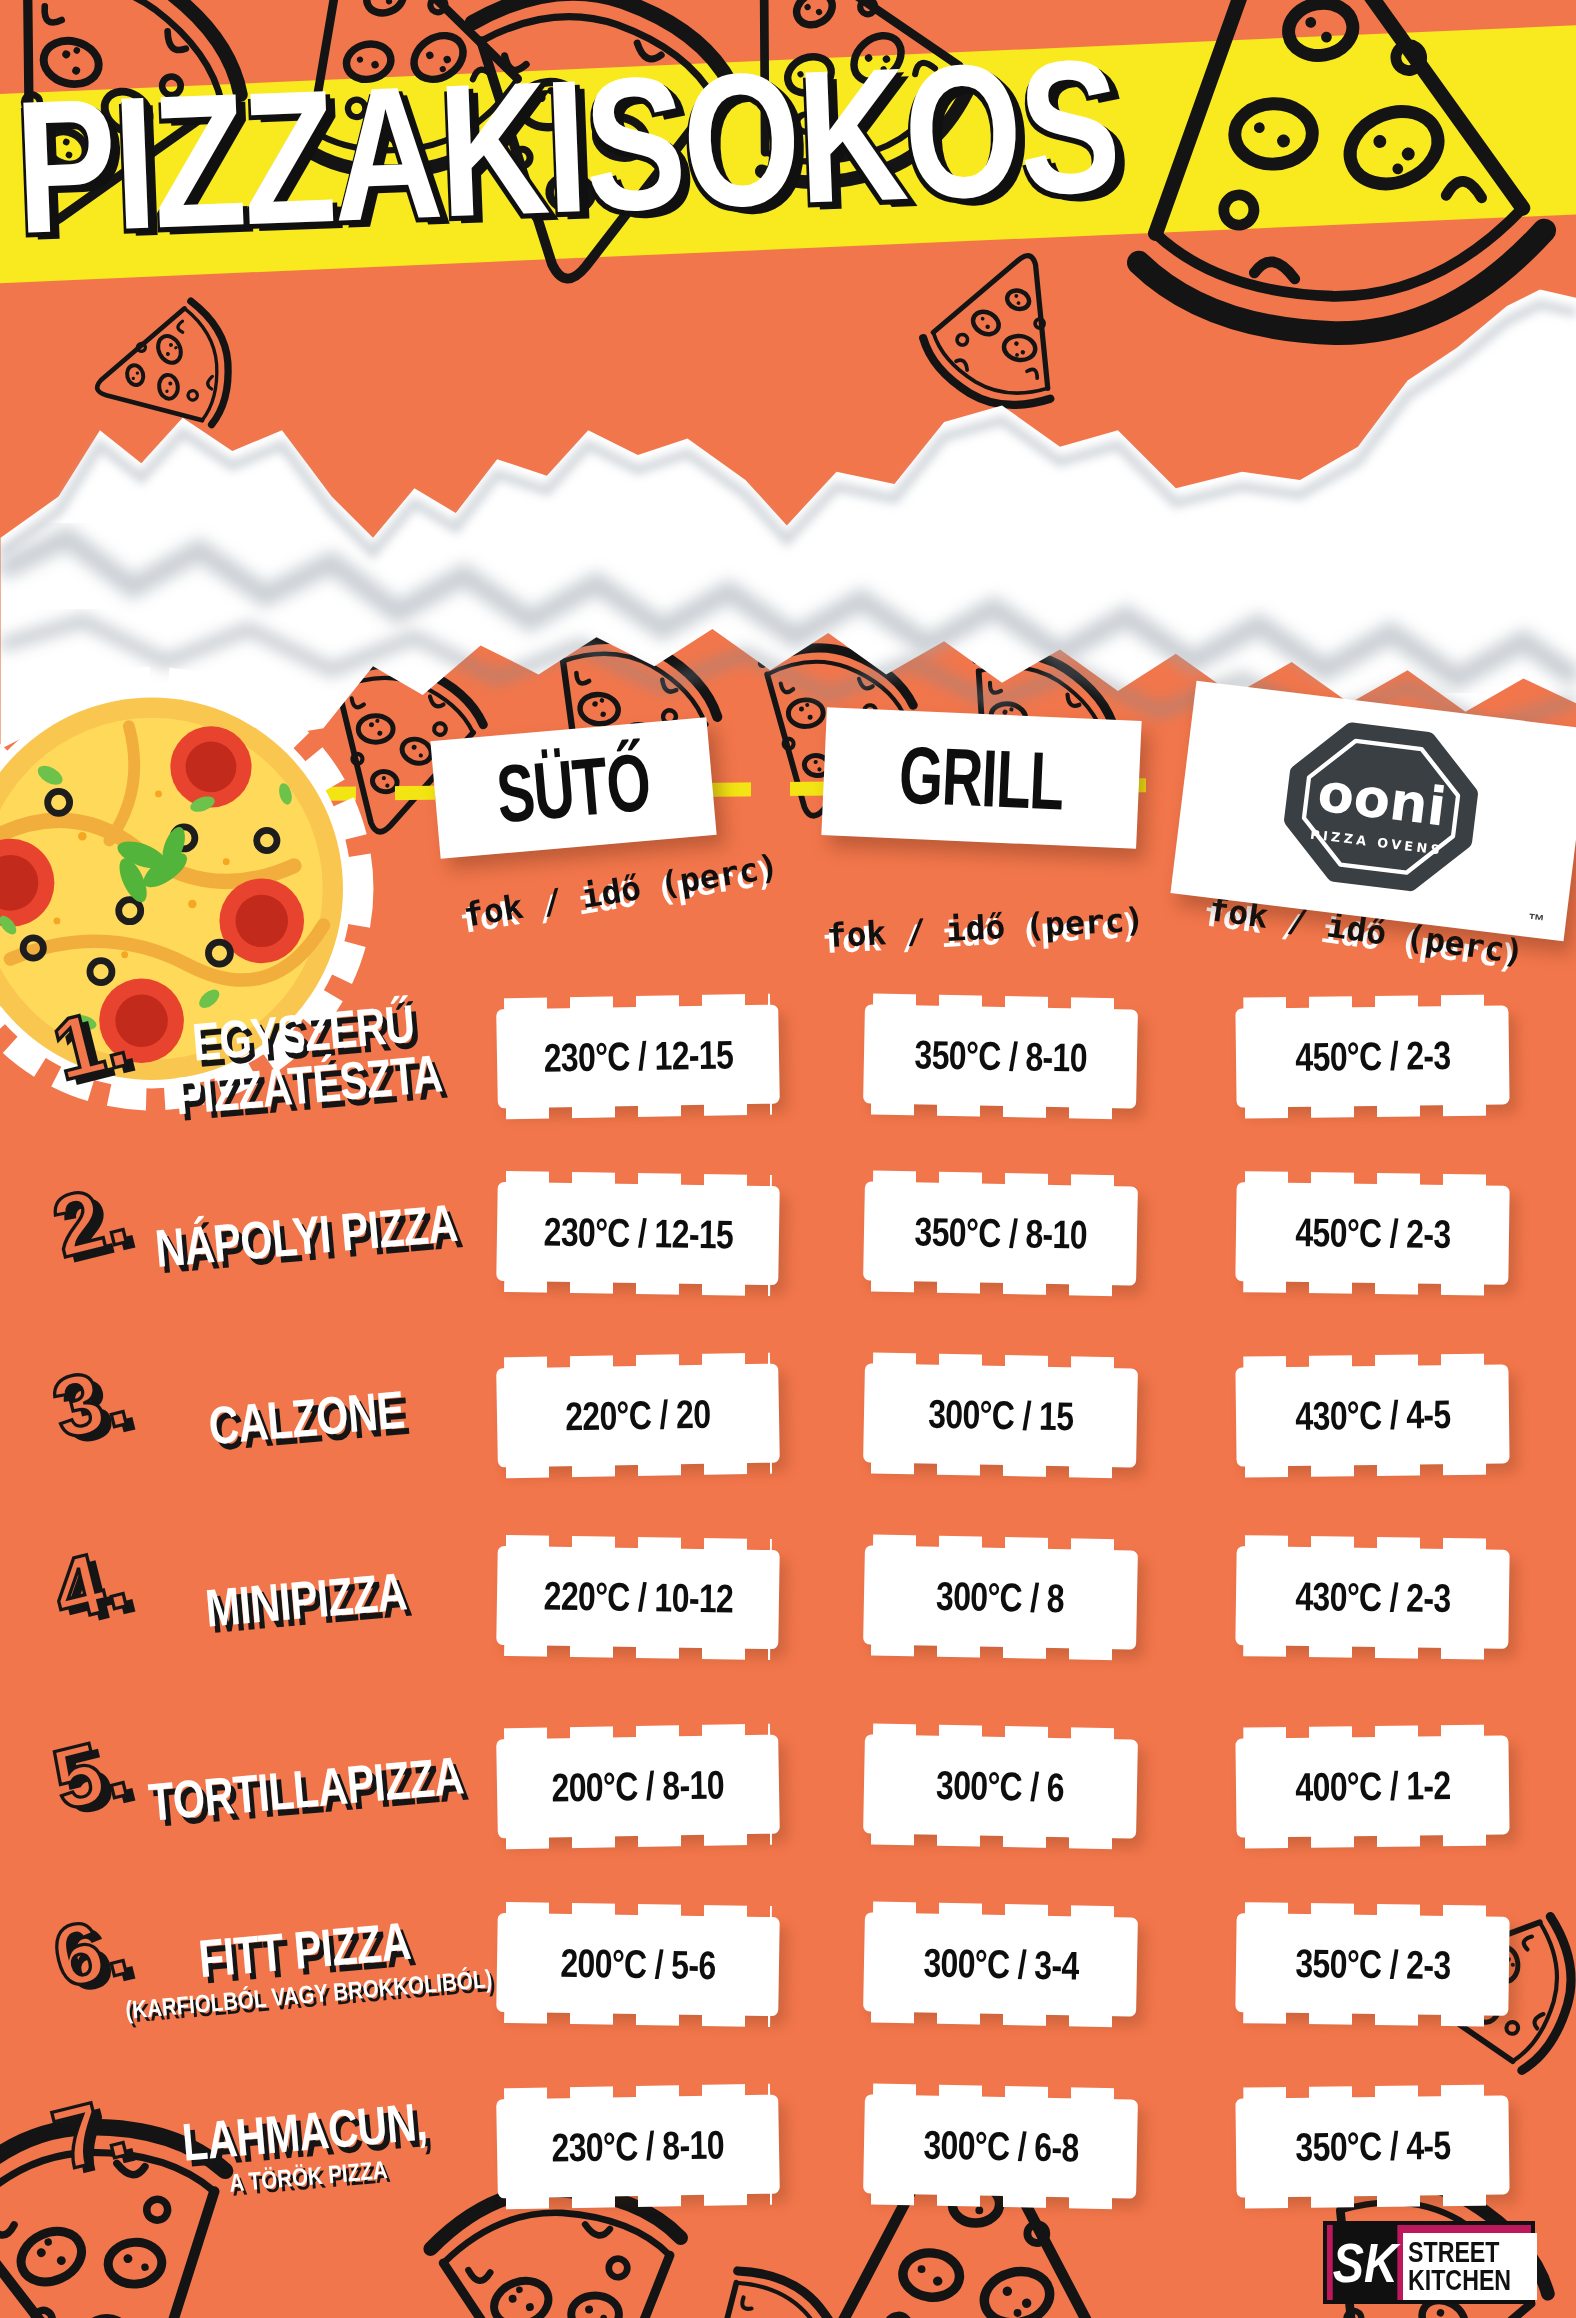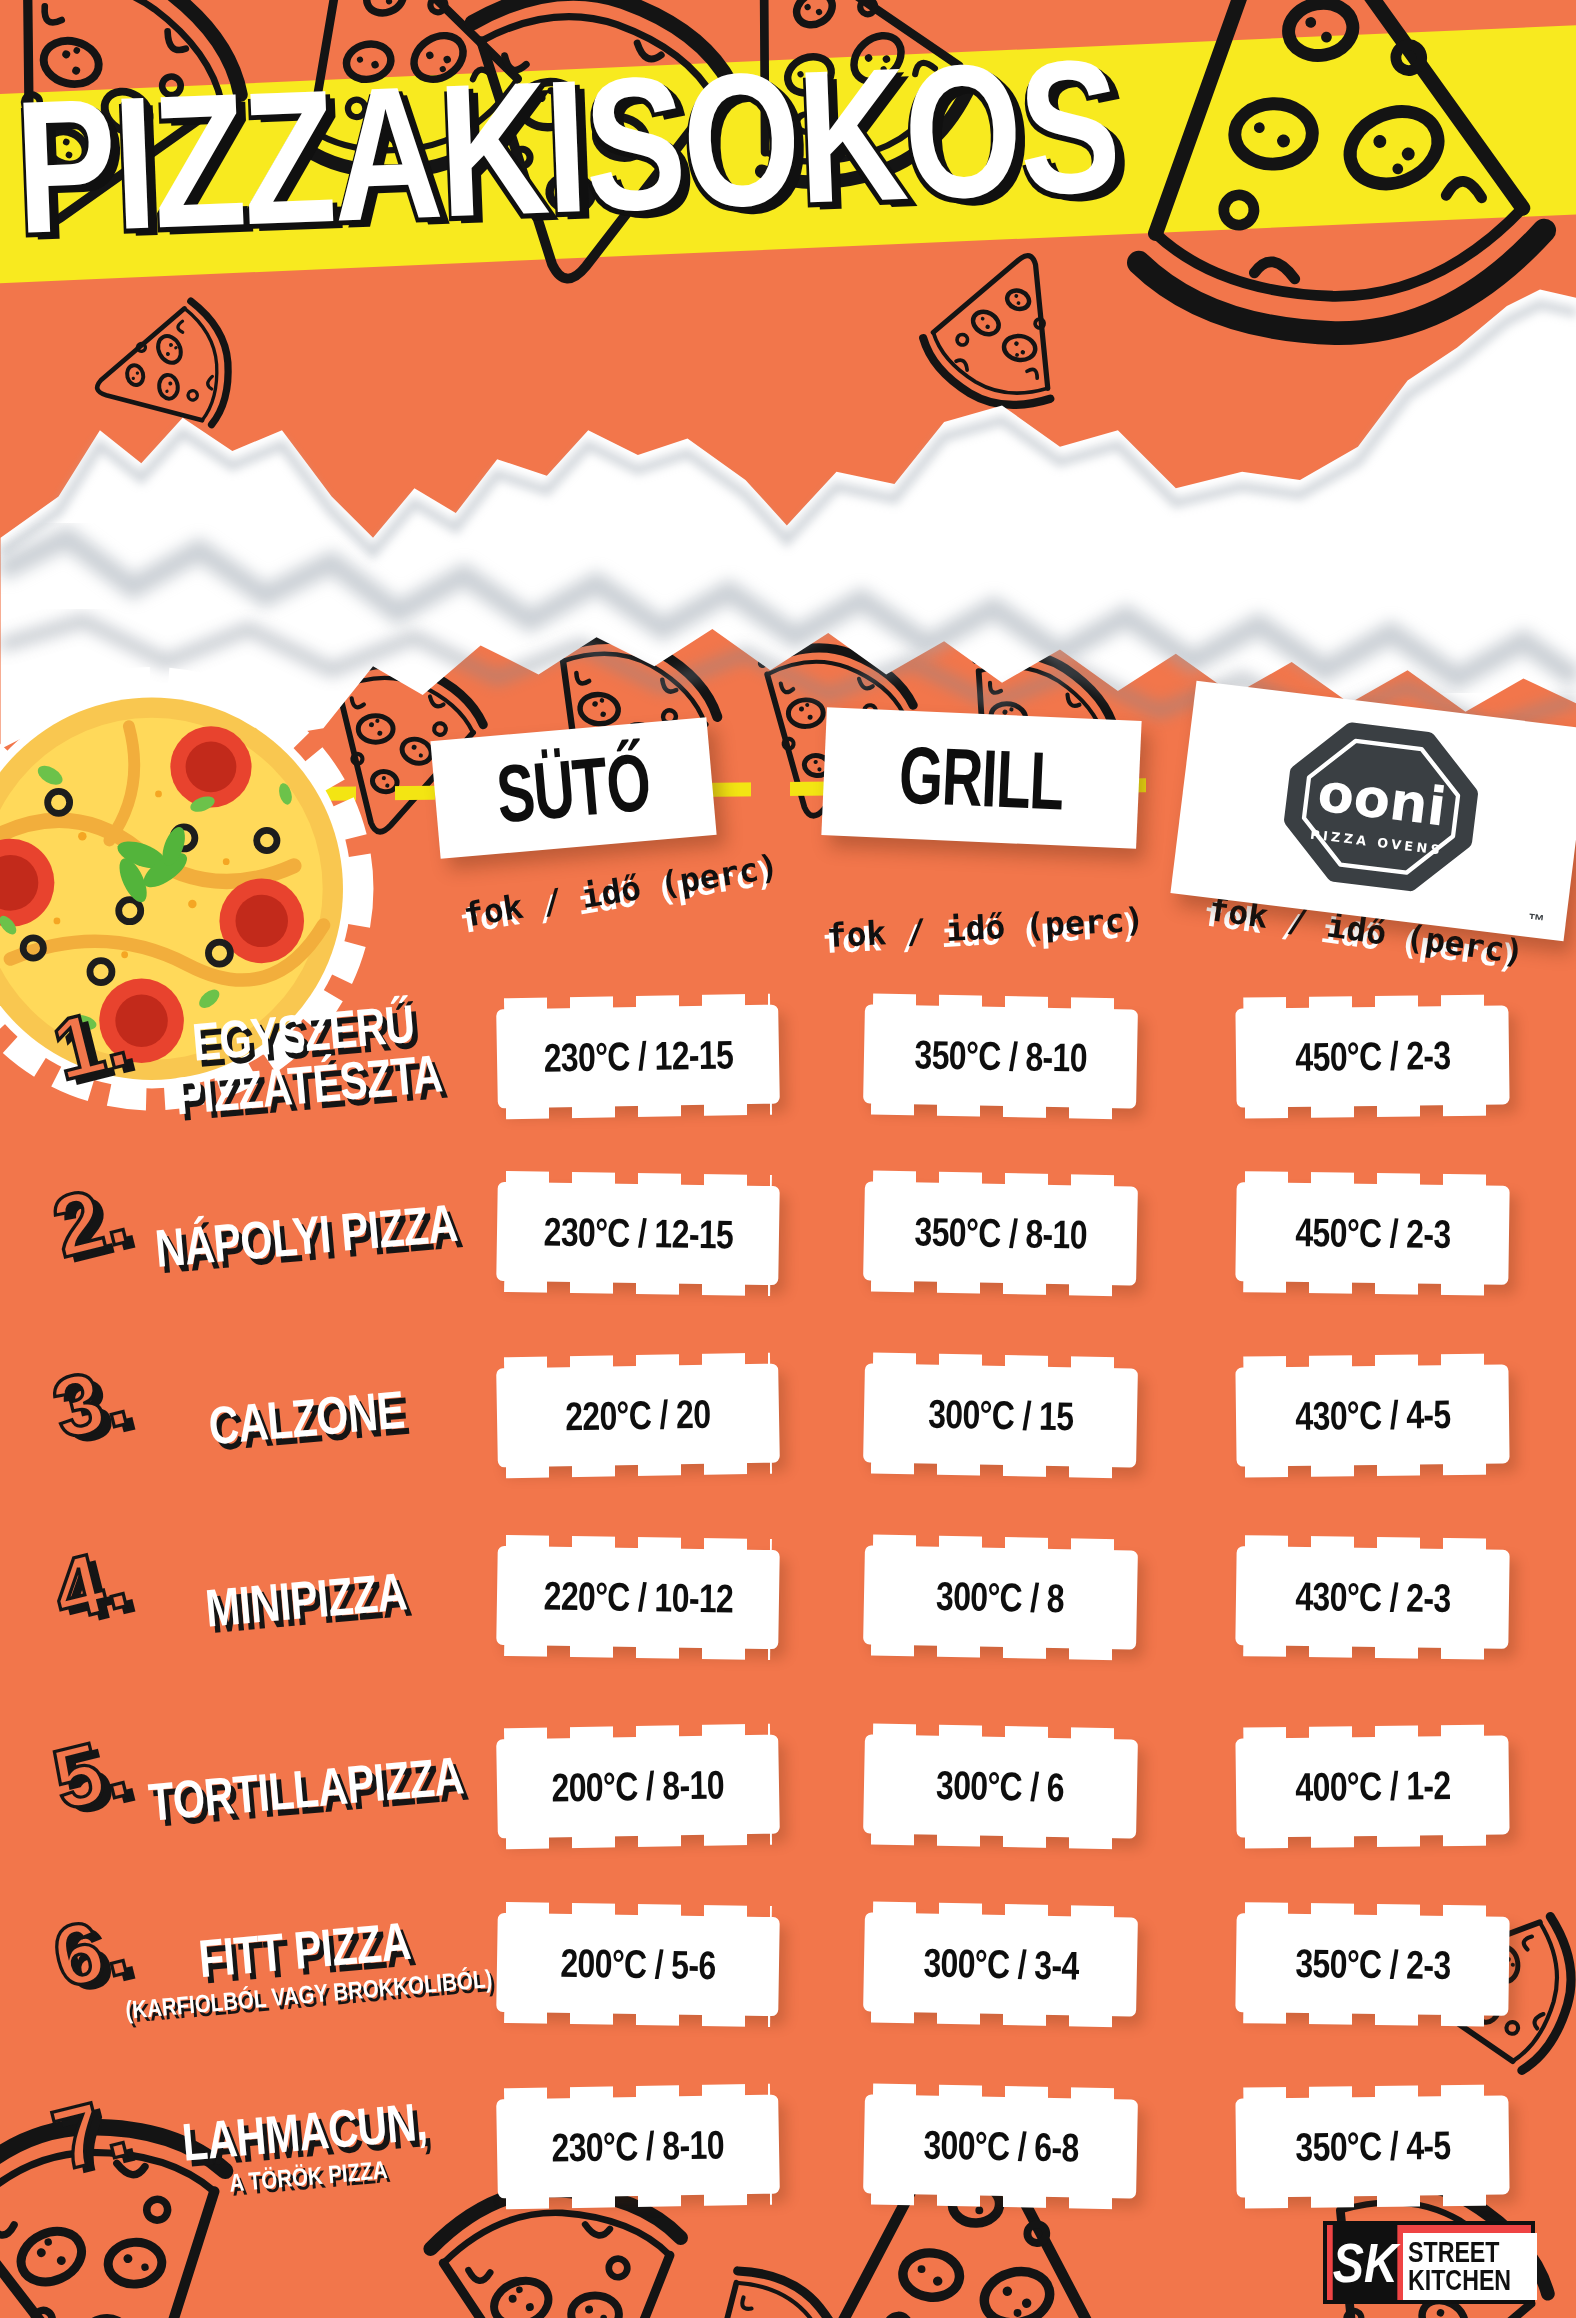--- a/index.html
+++ b/index.html
@@ -100,21 +100,21 @@
   .c3{left:1236px; width:273px; transform:rotate(-0.7deg);}
   .prow:nth-child(even) .c1{transform:rotate(0.9deg);}
   .prow:nth-child(even) .c3{transform:rotate(0.8deg);}
   .ctext{
     font-weight:900; font-size:40px; color:#0e0e0e; letter-spacing:-0.8px;
     transform:scaleX(0.80); white-space:nowrap;
   }
   
   .sklogo{
     position:absolute; left:1323px; top:2221px; width:212px; height:83px; z-index:9;
-    display:flex; border:4.1px solid #101010; box-sizing:border-box; background:#ef4444;
+    display:flex; border:4.1px solid #101010; box-sizing:border-box; background:#be185d;
   }
   .sk-left{
     background:#101010; color:#ffffff; width:88px; display:flex; align-items:center; justify-content:center;
     font-weight:900; font-size:55px; font-style:italic; transform:scaleX(0.85);
   }
   .sk-right{
     background:#ffffff; color:#101010; flex:1; display:flex; flex-direction:column; justify-content:center;
     padding-left:5px;
     margin-top:8px;
   }

